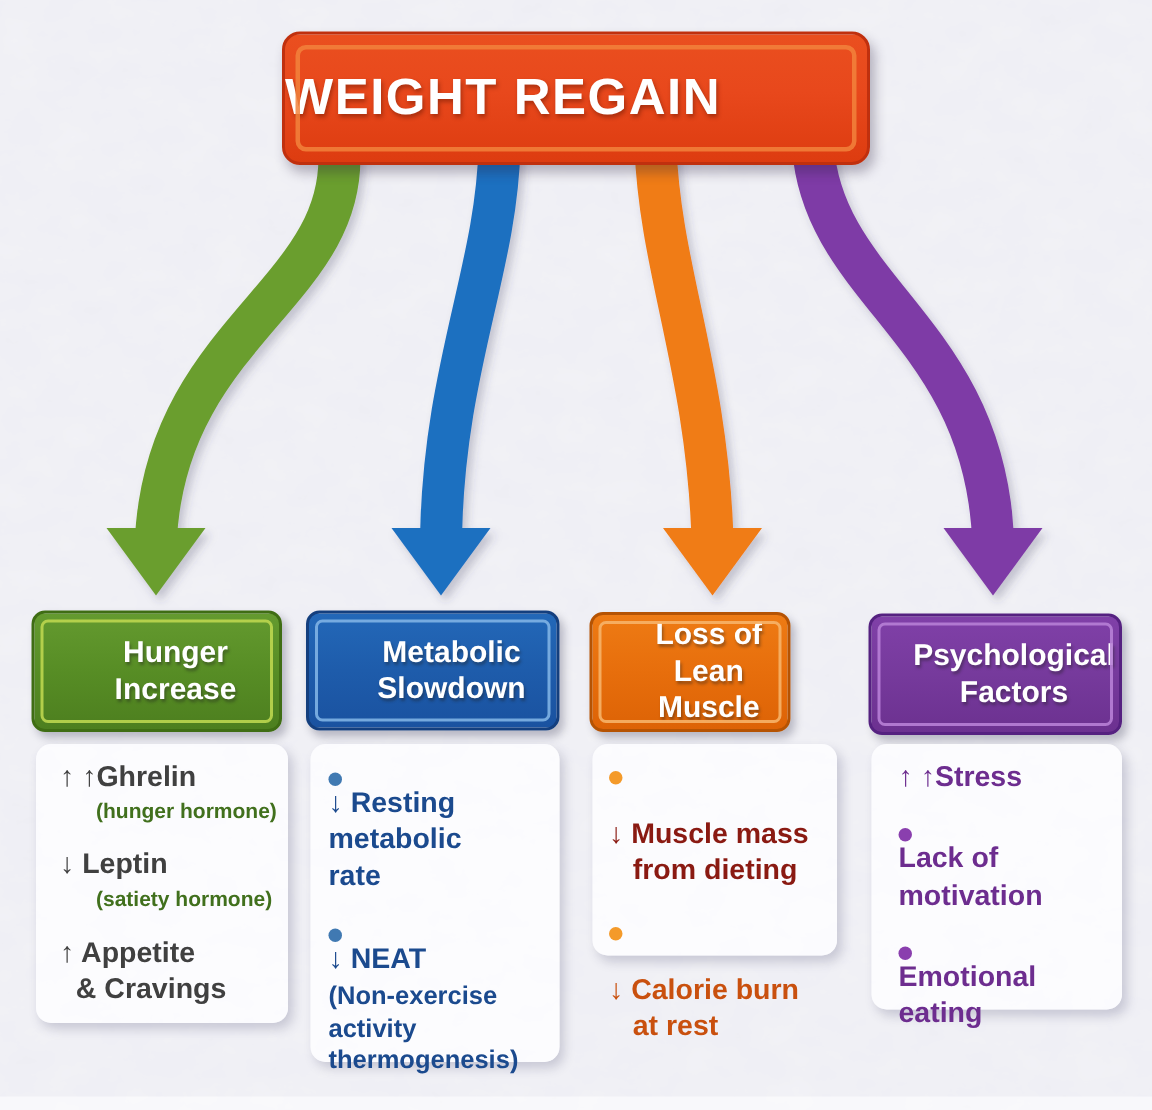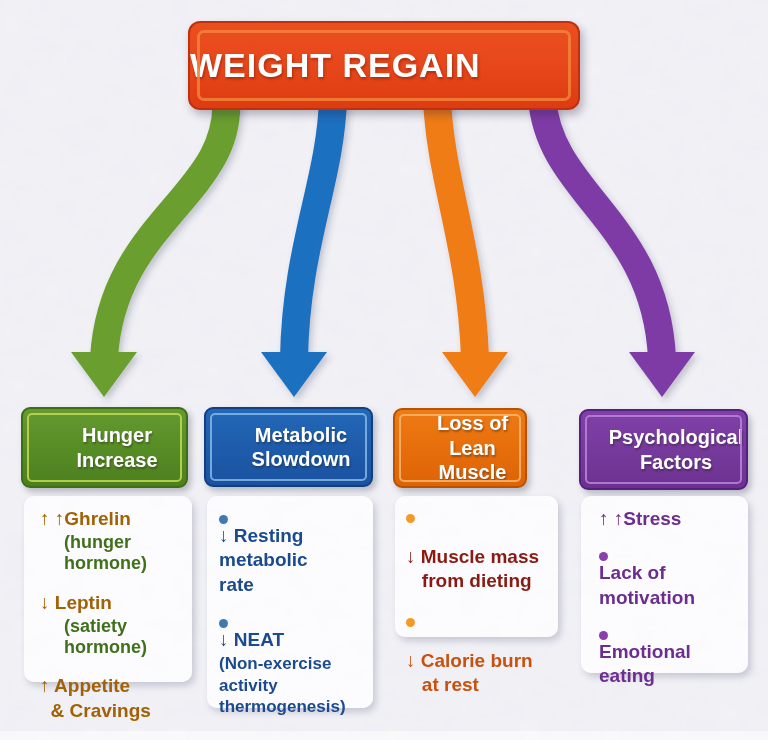--- a/index.html
+++ b/index.html
@@ -49,22 +49,22 @@
 
   .item{margin-bottom:15px;}
   .item:last-child{margin-bottom:0;}
   .item .main{display:block;white-space:pre-line;font-weight:800;font-size:19px;line-height:1.28;}
   .item .sub{display:block;white-space:pre-line;font-weight:700;}
   .dotted{display:flex;align-items:flex-start;flex-direction:column;}
   .dot{width:9px;height:9px;border-radius:50%;flex:0 0 9px;margin-top:8px;}
   .itxt{flex:1;}
 
   
-  .card1 .main{color:#a16207;}
-  .card1 .sub{color:#41701d;font-size:18px;margin-left:24px;line-height:1.15;margin-top:1px;}
+  .card1 .main{color:#404040;}
+  .card1 .sub{color:#41701d;font-size:14px;margin-left:24px;line-height:1.15;margin-top:1px;}
   .card1 .item{margin-bottom:17px;}
   
   .card2 .main{color:#1b4a8e;}
   .card2 .sub{color:#1b4a8e;font-size:17px;line-height:1.26;margin-top:1px;}
   .card2 .dot{background:#4079b2;margin-right:10px;}
   .card2 .item{margin-bottom:14px;}
   
   .card3 .dot{background:#f49a2a;margin-right:8px;}
   .card3 .item{margin-bottom:16px;gap:22px;}
   .c-maroon .main{color:#8a1a12;}

